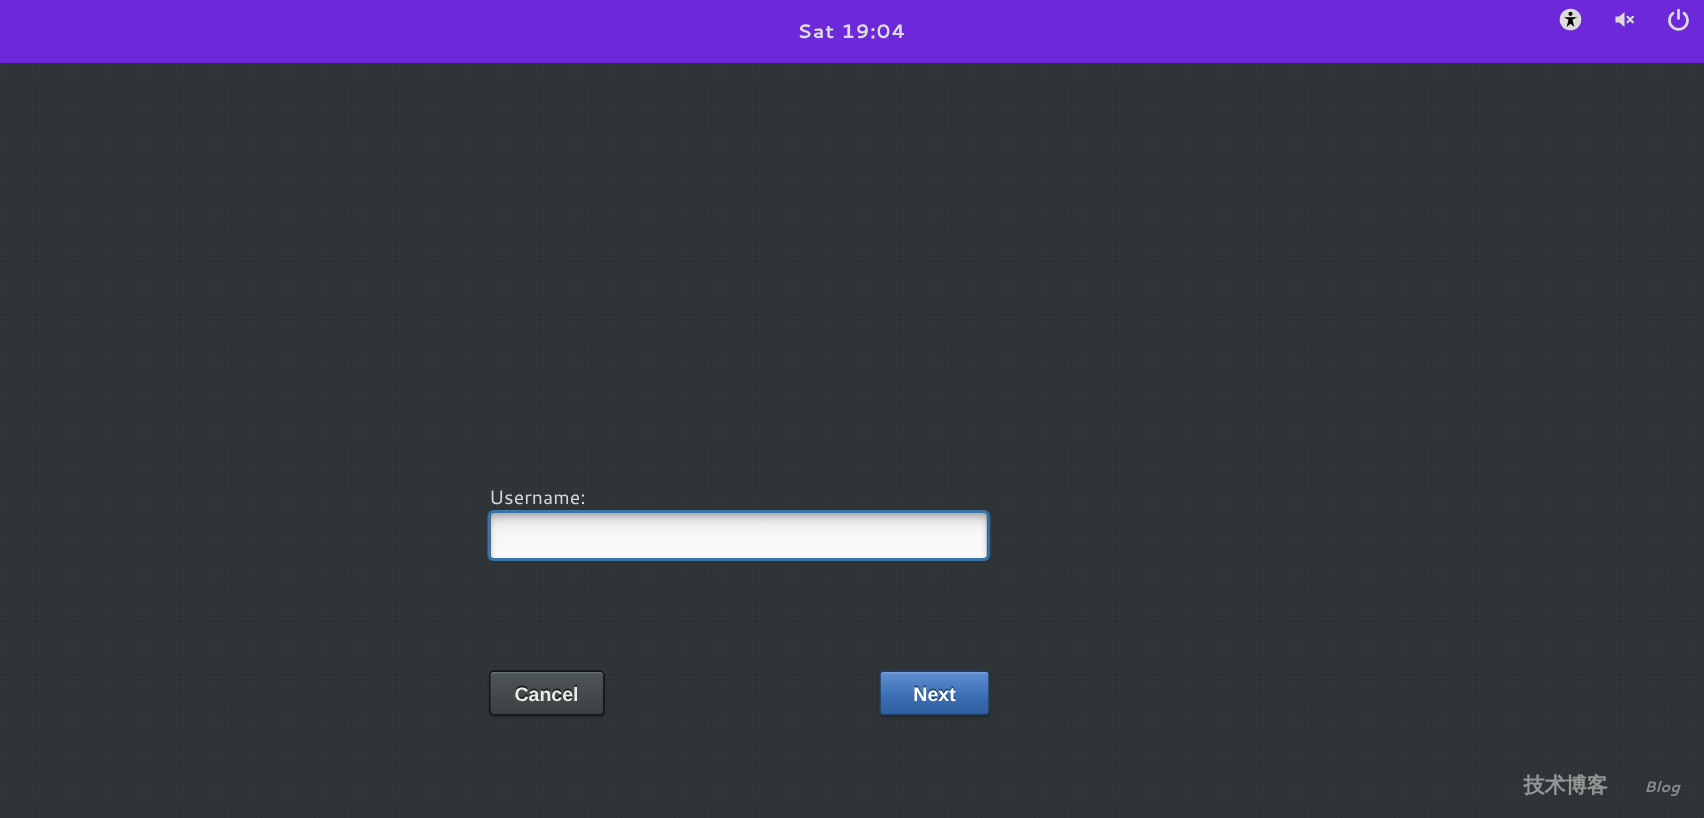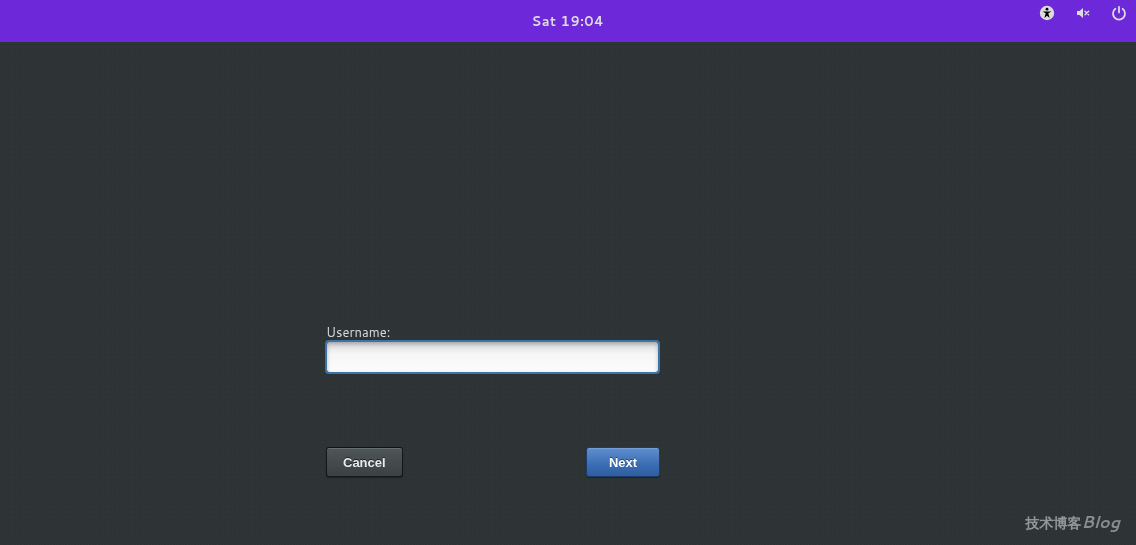--- a/index.html
+++ b/index.html
@@ -139,26 +139,26 @@
     font-size: 24px;
     letter-spacing: 0.5px;
     text-shadow: 1px 1px 0 rgba(0,0,0,0.6), -1px -1px 0 rgba(0,0,0,0.4);
     color: rgba(230,230,230,0.65);
   }
   .watermark .wm-bottom {
     font-size: 14px;
     font-weight: 600;
     color: rgba(230,230,230,0.55);
     display: flex;
-    gap: 0;
+    gap: 24px;
     justify-content: flex-start;
     align-items: baseline;
   }
   .watermark .wm-blog {
-    font-size: 16px;
+    font-size: 10px;
     font-style: italic;
     color: rgba(230,230,230,0.5);
   }
 </style>
 </head>
 <body>
 
 <div class="topbar">
   <span class="clock">Sat 19:04</span>
   <div class="tray">

